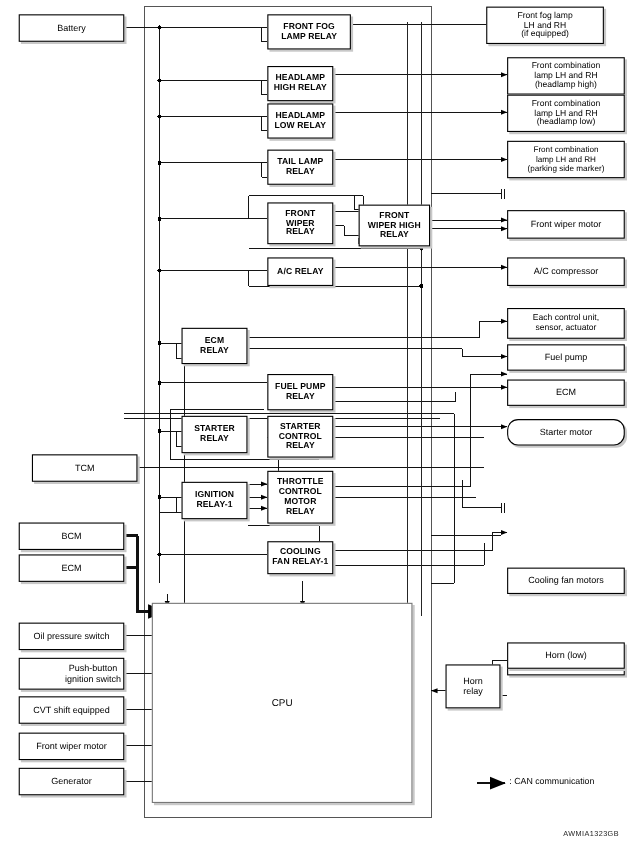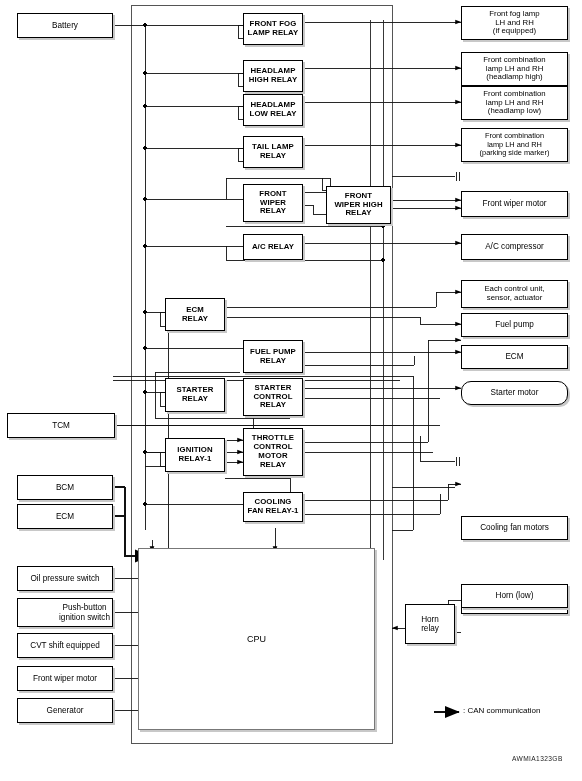--- a/index.html
+++ b/index.html
@@ -202,21 +202,21 @@
 
       <path d="M434,712 L459,712" stroke-width="2" marker-end="url(#ahb)"></path>
     </g>
   </svg>
 
   <div class="box shadow t8" style="left:17px;top:13px;width:96px;height:25px;">
     <span class="lbl">Battery</span>
   </div>
 
 
-  <div class="box shadow t8" style="left:7px;top:413px;width:108px;height:25px;">
+  <div class="box shadow t8" style="left:29px;top:413px;width:96px;height:25px;">
     <span class="lbl">TCM</span>
   </div>
 
   <div class="box shadow t8" style="left:17px;top:475px;width:96px;height:25px;">
     <span class="lbl">BCM</span>
   </div>
 
   <div class="box shadow t8" style="left:17px;top:504px;width:96px;height:25px;">
     <span class="lbl">ECM</span>
   </div>
@@ -234,21 +234,21 @@
   </div>
 
   <div class="box shadow t8" style="left:17px;top:666px;width:96px;height:25px;">
     <span class="lbl">Front wiper motor</span>
   </div>
 
   <div class="box shadow t8" style="left:17px;top:698px;width:96px;height:25px;">
     <span class="lbl">Generator</span>
   </div>
 
-  <div class="box shadow t75 relay" style="left:243px;top:13px;width:60px;height:32px;">
+  <div class="box shadow t75 relay" style="left:243px;top:13px;width:76px;height:32px;">
     <span class="lbl ml">FRONT FOG<br>LAMP RELAY</span>
   </div>
 
   <div class="box shadow t75 relay" style="left:243px;top:60px;width:60px;height:32px;">
     <span class="lbl ml">HEADLAMP<br>HIGH RELAY</span>
   </div>
 
   <div class="box shadow t75 relay" style="left:243px;top:94px;width:60px;height:32px;">
     <span class="lbl ml">HEADLAMP<br>LOW RELAY</span>
   </div>
@@ -294,21 +294,21 @@
   </div>
 
   <div class="box shadow t75 relay" style="left:243px;top:492px;width:60px;height:30px;">
     <span class="lbl ml">COOLING<br>FAN RELAY-1</span>
   </div>
 
   <div class="cpu shadow" style="left:138px;top:548px;width:235px;height:180px;justify-content:center;">
     <span>CPU</span>
   </div>
 
-  <div class="box shadow t75" style="left:461px;top:6px;width:107px;height:34px;">
+  <div class="box shadow t75" style="left:442px;top:6px;width:107px;height:34px;">
     <span class="lbl ml">Front fog lamp<br>LH and RH<br>(if equipped)</span>
   </div>
 
   <div class="box shadow t75" style="left:461px;top:52px;width:107px;height:34px;">
     <span class="lbl ml">Front combination<br>lamp LH and RH<br>(headlamp high)</span>
   </div>
 
   <div class="box shadow t75" style="left:461px;top:86px;width:107px;height:34px;">
     <span class="lbl ml">Front combination<br>lamp LH and RH<br>(headlamp low)</span>
   </div>

